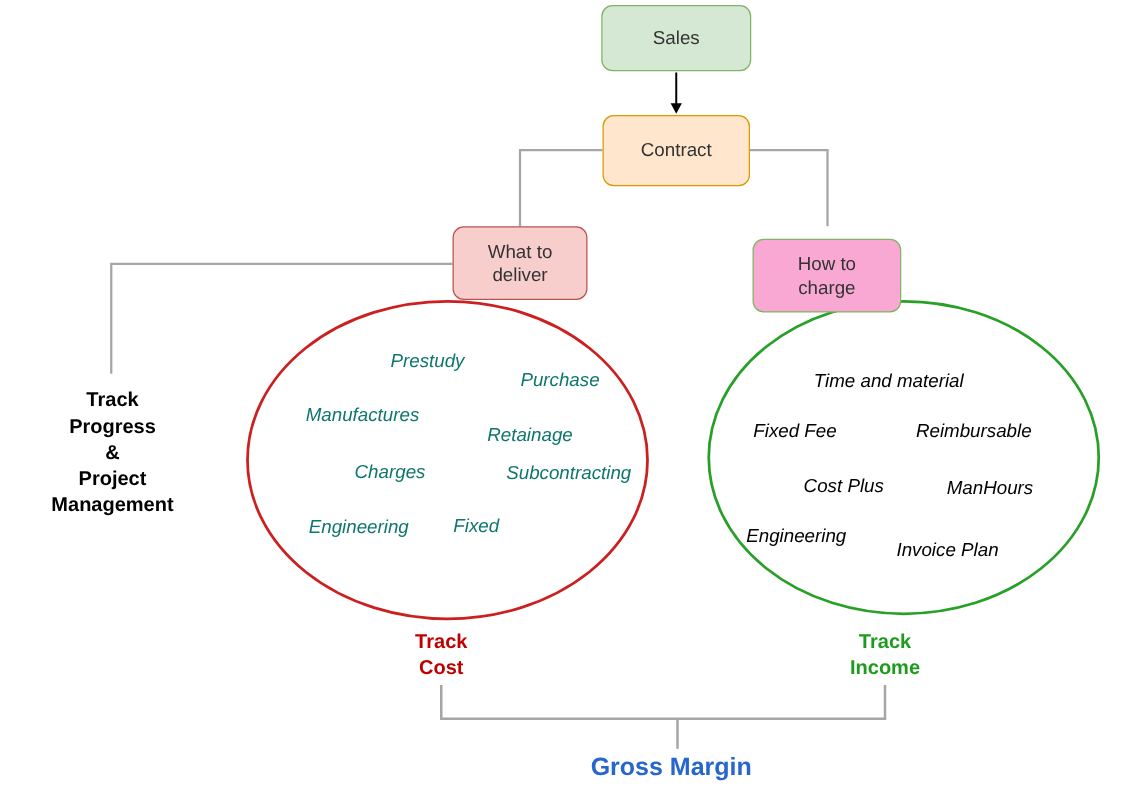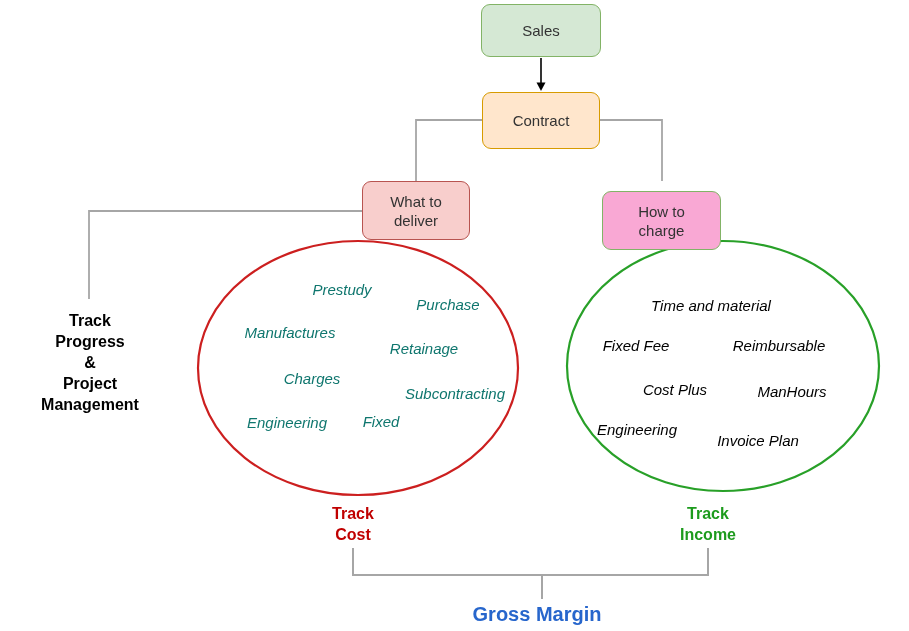--- a/index.html
+++ b/index.html
@@ -73,21 +73,21 @@
 Progress
 &amp;
 Project
 Management</div>
 
   <span class="itm itm-red" style="left:342px;top:289px">Prestudy</span>
   <span class="itm itm-red" style="left:448px;top:304px">Purchase</span>
   <span class="itm itm-red" style="left:290px;top:332px">Manufactures</span>
   <span class="itm itm-red" style="left:424px;top:348px">Retainage</span>
   <span class="itm itm-red" style="left:312px;top:378px">Charges</span>
-  <span class="itm itm-red" style="left:455px;top:393px">Subcontracting</span>
+  <span class="itm itm-red" style="left:455px;top:379px">Subcontracting</span>
   <span class="itm itm-red" style="left:287px;top:422px">Engineering</span>
   <span class="itm itm-red" style="left:381px;top:421px">Fixed</span>
 
   <span class="itm itm-green" style="left:711px;top:289px">Time and material</span>
   <span class="itm itm-green" style="left:636px;top:329px">Fixed Fee</span>
   <span class="itm itm-green" style="left:779px;top:329px">Reimbursable</span>
   <span class="itm itm-green" style="left:675px;top:373px">Cost Plus</span>
   <span class="itm itm-green" style="left:792px;top:375px">ManHours</span>
   <span class="itm itm-green" style="left:637px;top:413px">Engineering</span>
   <span class="itm itm-green" style="left:758px;top:424px">Invoice Plan</span>

